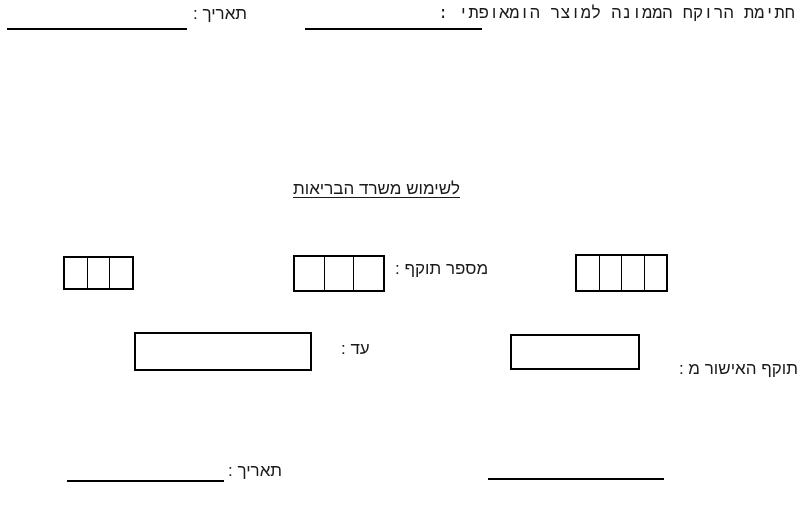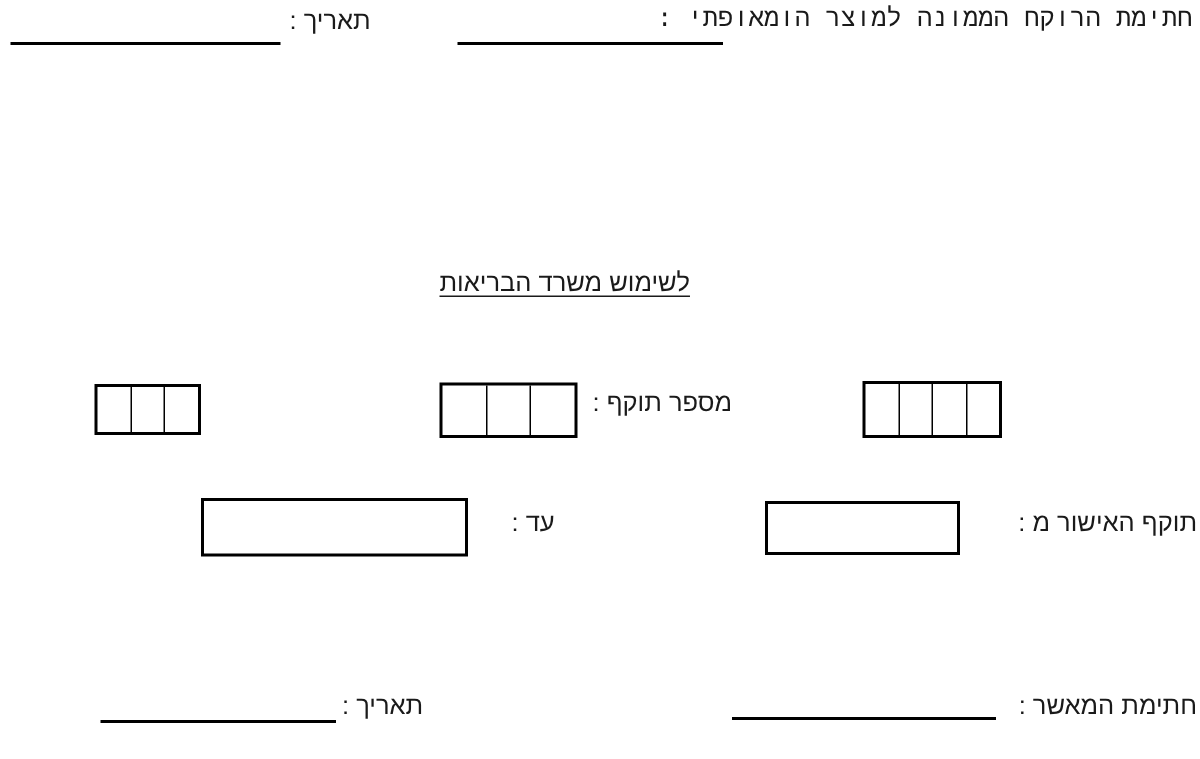--- a/index.html
+++ b/index.html
@@ -78,25 +78,24 @@
       <div class="cell"></div>
       <div class="cell"></div>
     </div>
 
   <div class="cellbox" style="top:256px; left:63px; width:71px; height:34px;">
       <div class="cell"></div>
       <div class="cell"></div>
       <div class="cell"></div>
     </div>
 
-  <div class="label" style="top:339px; right:2px;">תוקף האישור מ :</div>
+  <div class="label" style="top:359px; right:2px;">תוקף האישור מ :</div>
   <div class="openbox" style="top:334px; left:510px; width:130px; height:36px;"></div>
 
   <div class="label" style="top:339px; left:325px;margin-left:16px;">עד :</div>
   <div class="openbox" style="top:332px; left:134px; width:178px; height:39px;"></div>
 
-  <div class="label" style="top:461px; right:2px;">חתימת המאשר :</div>
   <div class="fill-line" style="top:478px; left:488px; width:176px;"></div>
 
   <div class="label" style="top:461px; left:228px;">תאריך :</div>
   <div class="fill-line" style="top:480px; left:67px; width:157px;"></div>
 
 </div>
 
 </body></html>

